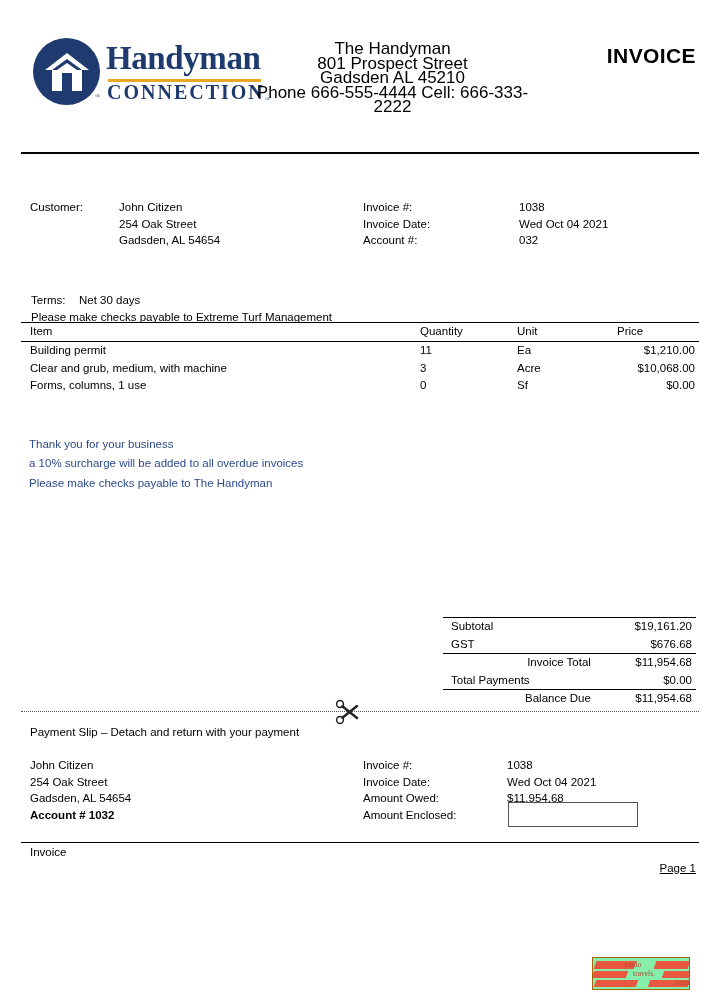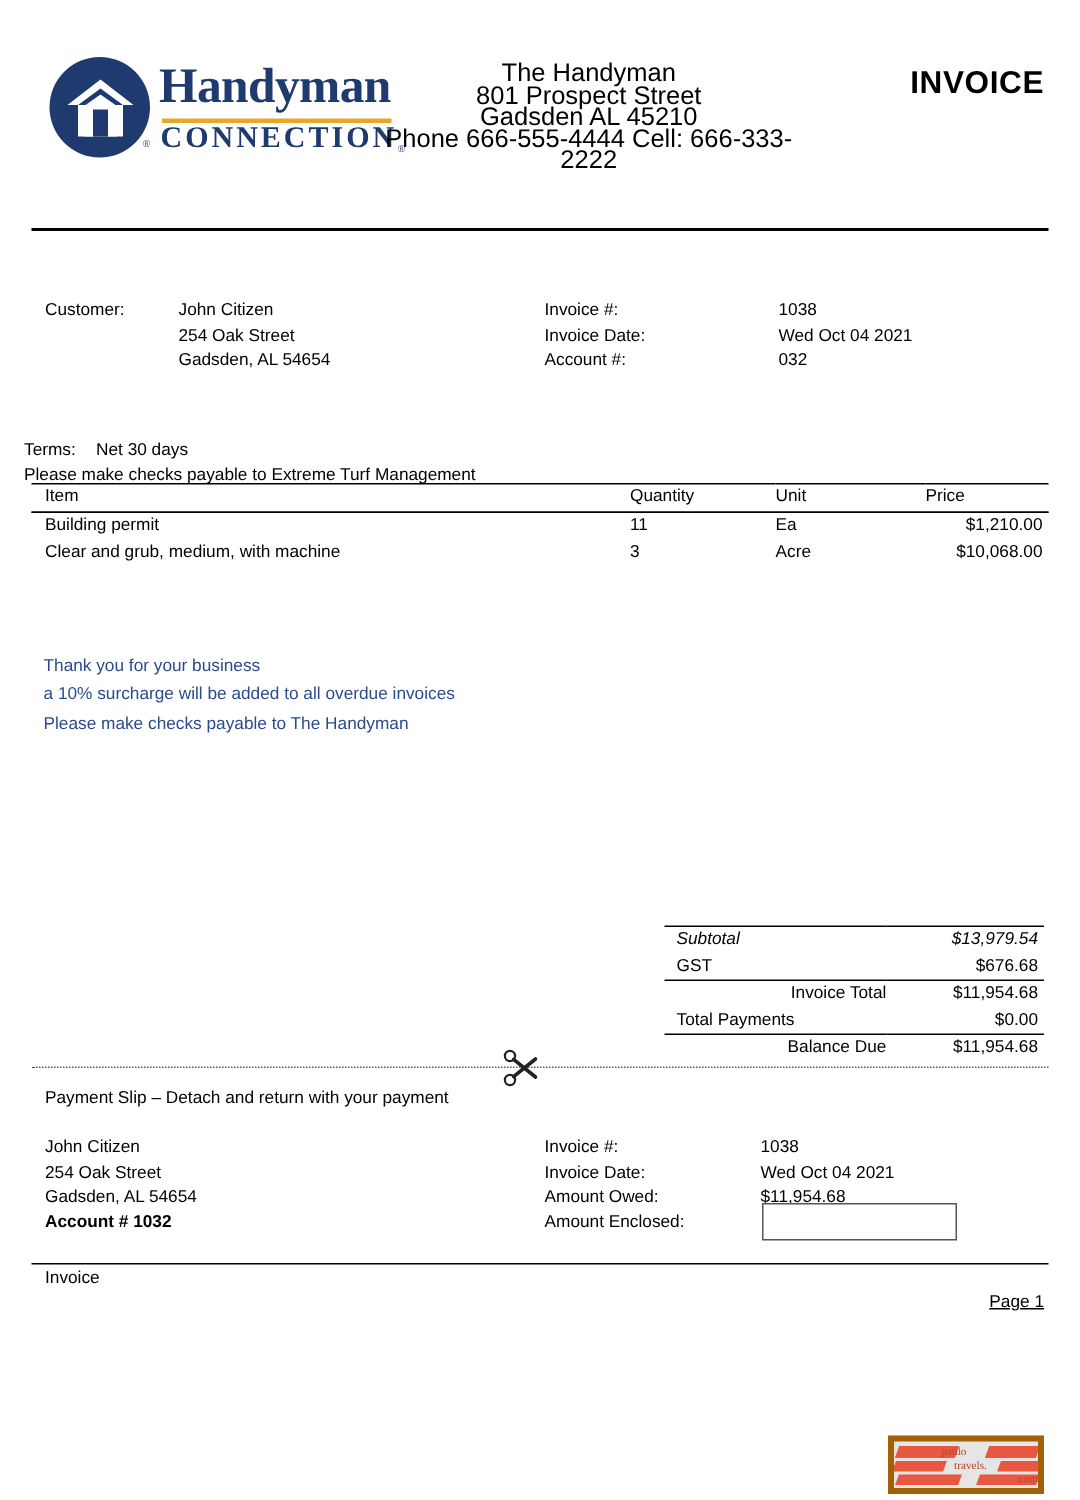--- a/index.html
+++ b/index.html
@@ -134,21 +134,21 @@
     left: 363px; top: 0;
   }
   .meta .meta-values {
     position: absolute;
     left: 519px; top: 0;
   }
 
   
   .terms {
     position: absolute;
-    left: 16px; top: 292px;
+    left: 31px; top: 292px;
     font-size: 11.5px;
     line-height: 16.5px;
   }
   .terms .terms-row span.k { display:inline-block; width:48px; }
 
   
   .items {
     position: absolute;
     left: 21px; top: 322px;
     width: 678px;
@@ -189,21 +189,21 @@
   .totals {
     position: absolute;
     left: 443px; top: 617px;
     width: 253px;
     font-size: 11.5px;
   }
   .totals table { width: 253px; border-collapse: collapse; }
   .totals td { padding: 1px 0; line-height: 15.5px; }
   .totals td.tl { text-align: left; padding-left: 8px; }
   .totals td.tv { text-align: right; padding-right: 4px; }
-  .totals tr.rule-top td { border-top: 1.2px solid #000; font-style: italic; }
+  .totals tr.rule-top td { border-top: 1.2px solid #000; }
   .totals tr.rule-above td { border-top: 1.1px solid #000; text-align: right; }
 
   
   .cutline {
     position: absolute;
     left: 21px; top: 711px;
     width: 678px; height: 0;
     border-top: 1.4px dotted #555;
   }
   .scissors {
@@ -249,22 +249,22 @@
     font-size: 11.5px;
   }
   .footer .f-left { position: absolute; left: 30px; top: 0; }
   .footer .f-right { position: absolute; right: 24px; top: 16px; text-decoration: underline; }
 
   
   .stamp {
     position: absolute;
     left: 592px; top: 957px;
     width: 96px; height: 31px;
-    border: 4px solid #a16207;
-    background: #e5e5e5;
+    border: 1px solid #a16207;
+    background: #86efac;
     overflow: hidden;
   }
   .stamp .bar {
     position: absolute;
     background: #e8573f;
   }
   .stamp .b1 { left: 2px;  top: 3px;  width: 40px; height: 8px;  transform: skewX(-20deg); }
   .stamp .b2 { left: 0px;  top: 13px; width: 34px; height: 7px;  transform: skewX(-20deg); }
   .stamp .b3 { left: 2px;  top: 22px; width: 42px; height: 7px;  transform: skewX(-20deg); }
   .stamp .b4 { left: 62px; top: 3px;  width: 34px; height: 8px;  transform: skewX(-20deg); }
@@ -364,36 +364,42 @@
           <td class="col-qty">11</td>
           <td class="col-unit">Ea</td>
           <td class="col-price">$1,210.00</td>
         </tr>
         <tr>
           <td class="col-item">Clear and grub, medium, with machine</td>
           <td class="col-qty">3</td>
           <td class="col-unit">Acre</td>
           <td class="col-price">$10,068.00</td>
         </tr>
+        <tr>
+          <td class="col-item">Forms, columns, 1 use</td>
+          <td class="col-qty">0</td>
+          <td class="col-unit">Sf</td>
+          <td class="col-price">$0.00</td>
+        </tr>
       </tbody>
     </table>
   </div>
 
   <div class="notes">
     <div>Thank you for your business</div>
     <div>a 10% surcharge will be added to all overdue invoices</div>
     <div>Please make checks payable to The Handyman</div>
   </div>
 
   <div class="totals">
     <table>
       <tbody>
         <tr class="rule-top">
           <td class="tl">Subtotal</td>
-          <td class="tv">$13,979.54</td>
+          <td class="tv">$19,161.20</td>
         </tr>
         <tr>
           <td class="tl">GST</td>
           <td class="tv">$676.68</td>
         </tr>
         <tr class="rule-above">
           <td class="tl">Invoice Total</td>
           <td class="tv">$11,954.68</td>
         </tr>
         <tr>

